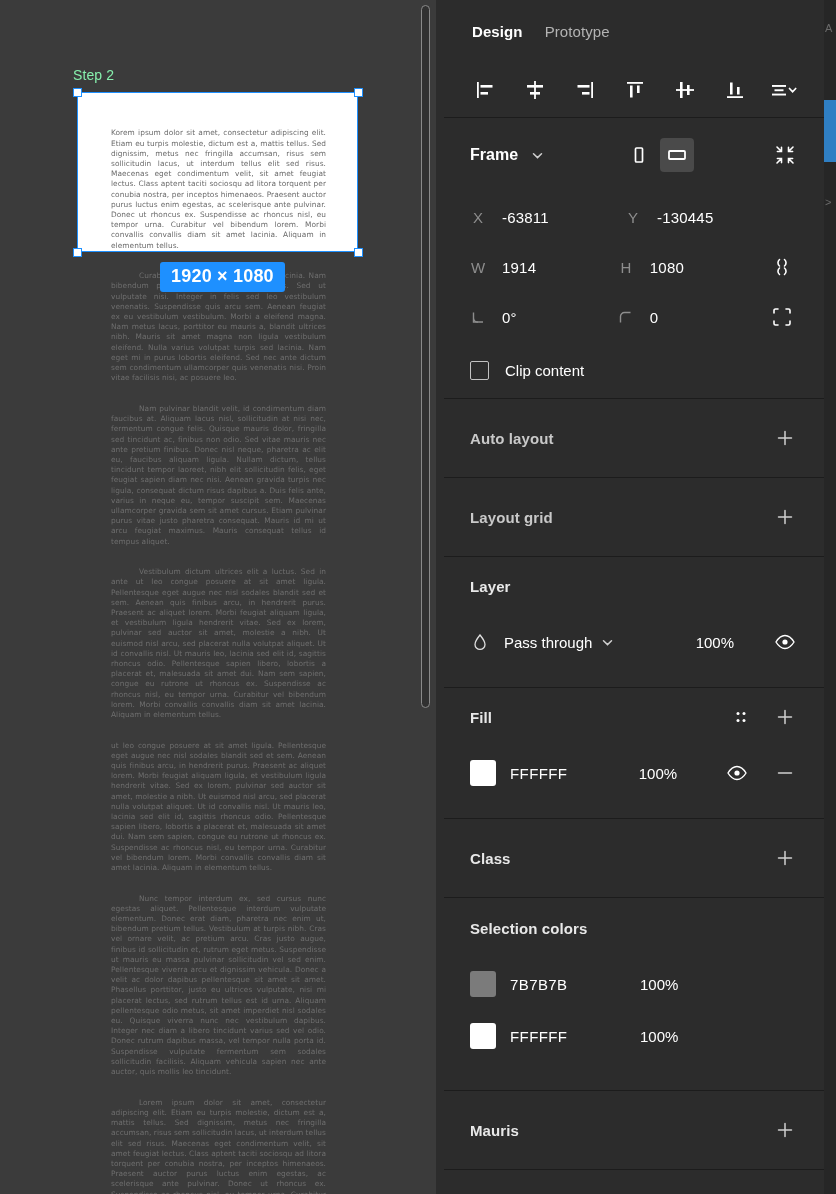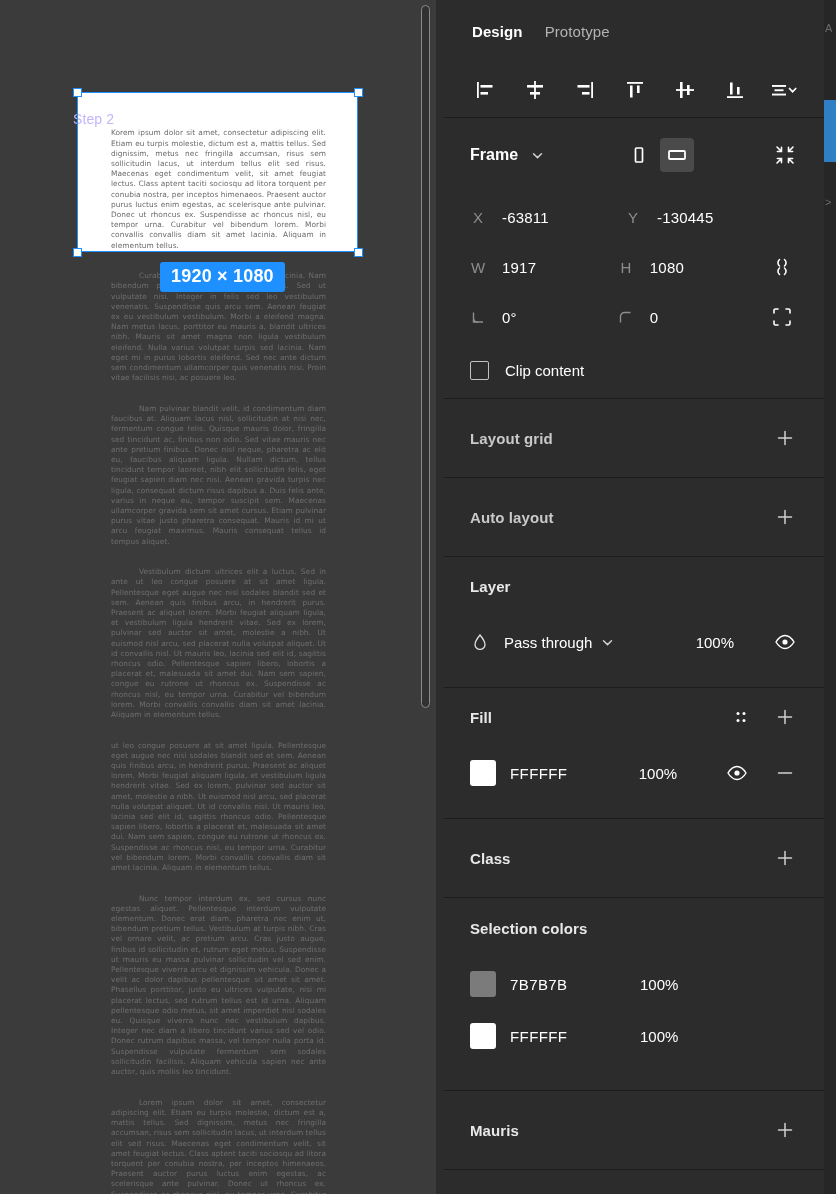--- a/index.html
+++ b/index.html
@@ -334,21 +334,21 @@
       <p class="indent">Lorem ipsum dolor sit amet, consectetur adipiscing elit. Etiam eu turpis molestie, dictum est a, mattis tellus. Sed dignissim, metus nec fringilla accumsan, risus sem sollicitudin lacus, ut interdum tellus elit sed risus. Maecenas eget condimentum velit, sit amet feugiat lectus. Class aptent taciti sociosqu ad litora torquent per conubia nostra, per inceptos himenaeos. Praesent auctor purus luctus enim egestas, ac scelerisque ante pulvinar. Donec ut rhoncus ex. Suspendisse ac rhoncus nisl, eu tempor urna. Curabitur vel bibendum lorem. Morbi convallis convallis diam sit amet lacinia. Aliquam in elementum tellus.</p>
     </div>
 
     <div class="frame-clip">
       <div class="doc-text">
         <p>Korem ipsum dolor sit amet, consectetur adipiscing elit. Etiam eu turpis molestie, dictum est a, mattis tellus. Sed dignissim, metus nec fringilla accumsan, risus sem sollicitudin lacus, ut interdum tellus elit sed risus. Maecenas eget condimentum velit, sit amet feugiat lectus. Class aptent taciti sociosqu ad litora torquent per conubia nostra, per inceptos himenaeos. Praesent auctor purus luctus enim egestas, ac scelerisque ante pulvinar. Donec ut rhoncus ex. Suspendisse ac rhoncus nisl, eu tempor urna. Curabitur vel bibendum lorem. Morbi convallis convallis diam sit amet lacinia. Aliquam in elementum tellus.</p>
         
       </div>
     </div>
 
-    <div class="frame-label" style="color: #c4b5fd; margin-top: 44px;">Step 2</div>
+    <div class="frame-label" style="color: #86efac;">Step 2</div>
 
     <div class="sel-box">
       <div class="handle tl"></div>
       <div class="handle tr"></div>
       <div class="handle bl"></div>
       <div class="handle br"></div>
     </div>
 
     <div class="size-badge" style="background: rgb(30, 144, 255);">1920 × 1080</div>
 
@@ -462,21 +462,21 @@
         </div>
         <div class="prop-cell">
           <span class="prop-lbl">Y</span>
           <span class="prop-val">-130445</span>
         </div>
       </div>
 
       <div class="prop-row">
         <div class="prop-cell">
           <span class="prop-lbl">W</span>
-          <span class="prop-val">1917</span>
+          <span class="prop-val">1914</span>
         </div>
         <div class="prop-cell">
           <span class="prop-lbl">H</span>
           <span class="prop-val">1080</span>
         </div>
         <div class="prop-tail">
           <svg width="20" height="24" viewBox="0 0 20 24">
             <path d="M12.5 4.5 A4.2 4.2 0 0 1 12.5 11 M7.5 4.5 A4.2 4.2 0 0 0 7.5 11" stroke="#fff" stroke-width="1.6" fill="none" stroke-linecap="round"></path>
             <path d="M12.5 13 A4.2 4.2 0 0 1 12.5 19.5 M7.5 13 A4.2 4.2 0 0 0 7.5 19.5" stroke="#fff" stroke-width="1.6" fill="none" stroke-linecap="round"></path>
           </svg>
@@ -512,32 +512,32 @@
       </div>
 
       <div class="clip-row">
         <div class="checkbox"></div>
         <span class="clip-label">Clip content</span>
       </div>
     </div>
 
     <div class="section">
       <div class="sec-title-row" style="height:78px;">
-        <span class="sec-title dim">Layout grid</span>
+        <span class="sec-title dim">Auto layout</span>
         <div class="icon-btn">
           <svg width="20" height="20" viewBox="0 0 20 20">
             <path d="M10 3.5 L10 16.5 M3.5 10 L16.5 10" stroke="#cfcfcf" stroke-width="1.5" stroke-linecap="round"></path>
           </svg>
         </div>
       </div>
     </div>
 
     <div class="section">
       <div class="sec-title-row" style="height:78px;">
-        <span class="sec-title dim">Auto layout</span>
+        <span class="sec-title dim">Layout grid</span>
         <div class="icon-btn">
           <svg width="20" height="20" viewBox="0 0 20 20">
             <path d="M10 3.5 L10 16.5 M3.5 10 L16.5 10" stroke="#cfcfcf" stroke-width="1.5" stroke-linecap="round"></path>
           </svg>
         </div>
       </div>
     </div>
 
     <div class="section sec-pad-bottom">
       <div class="sec-title-row" style="height:58px;">

